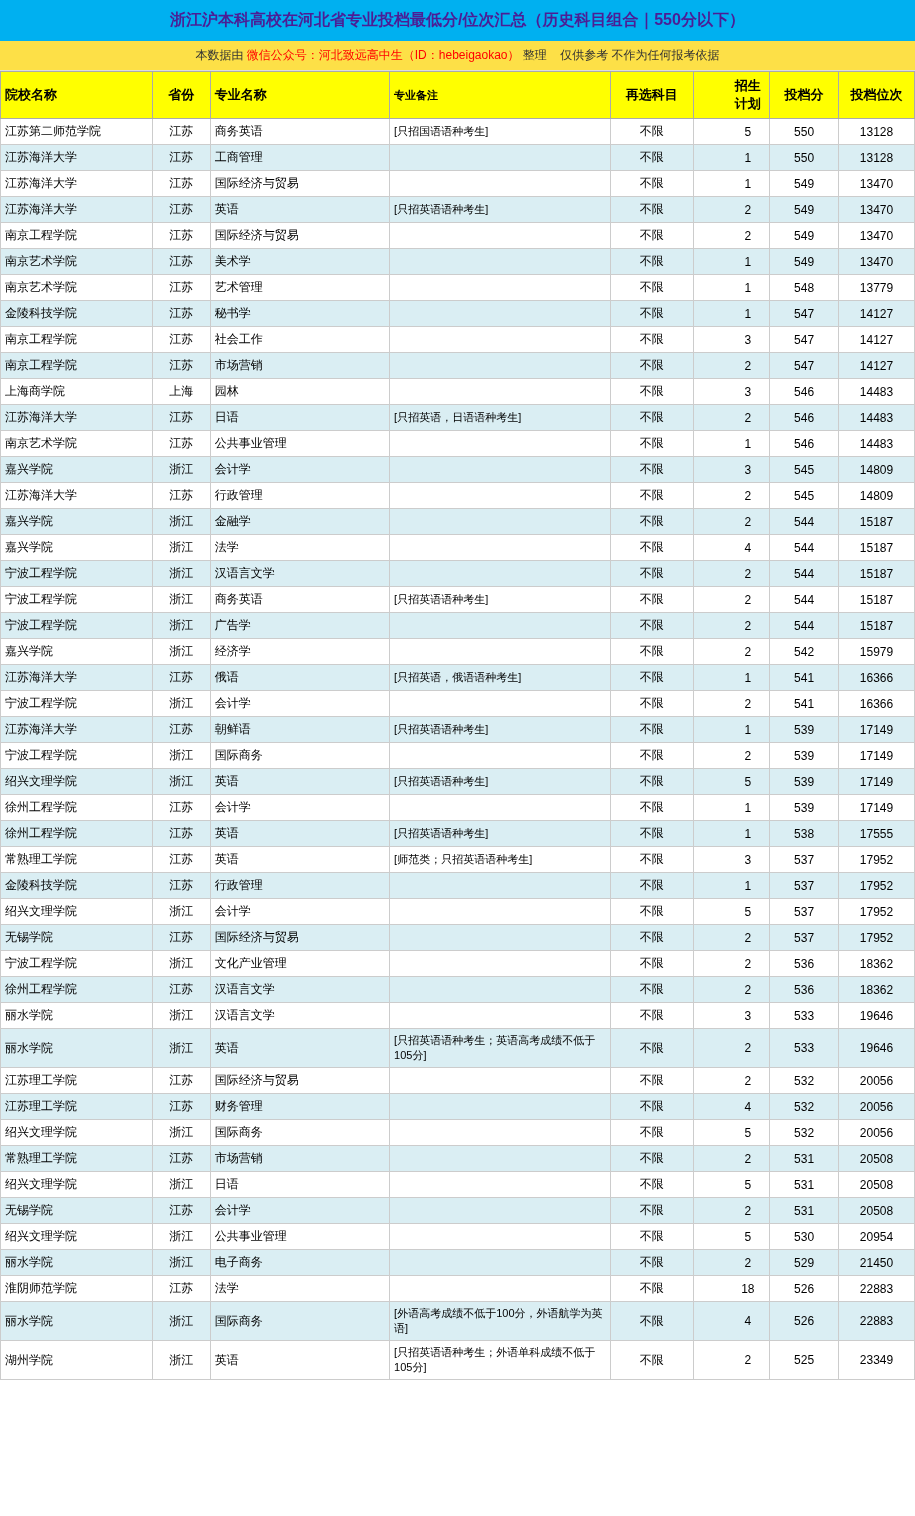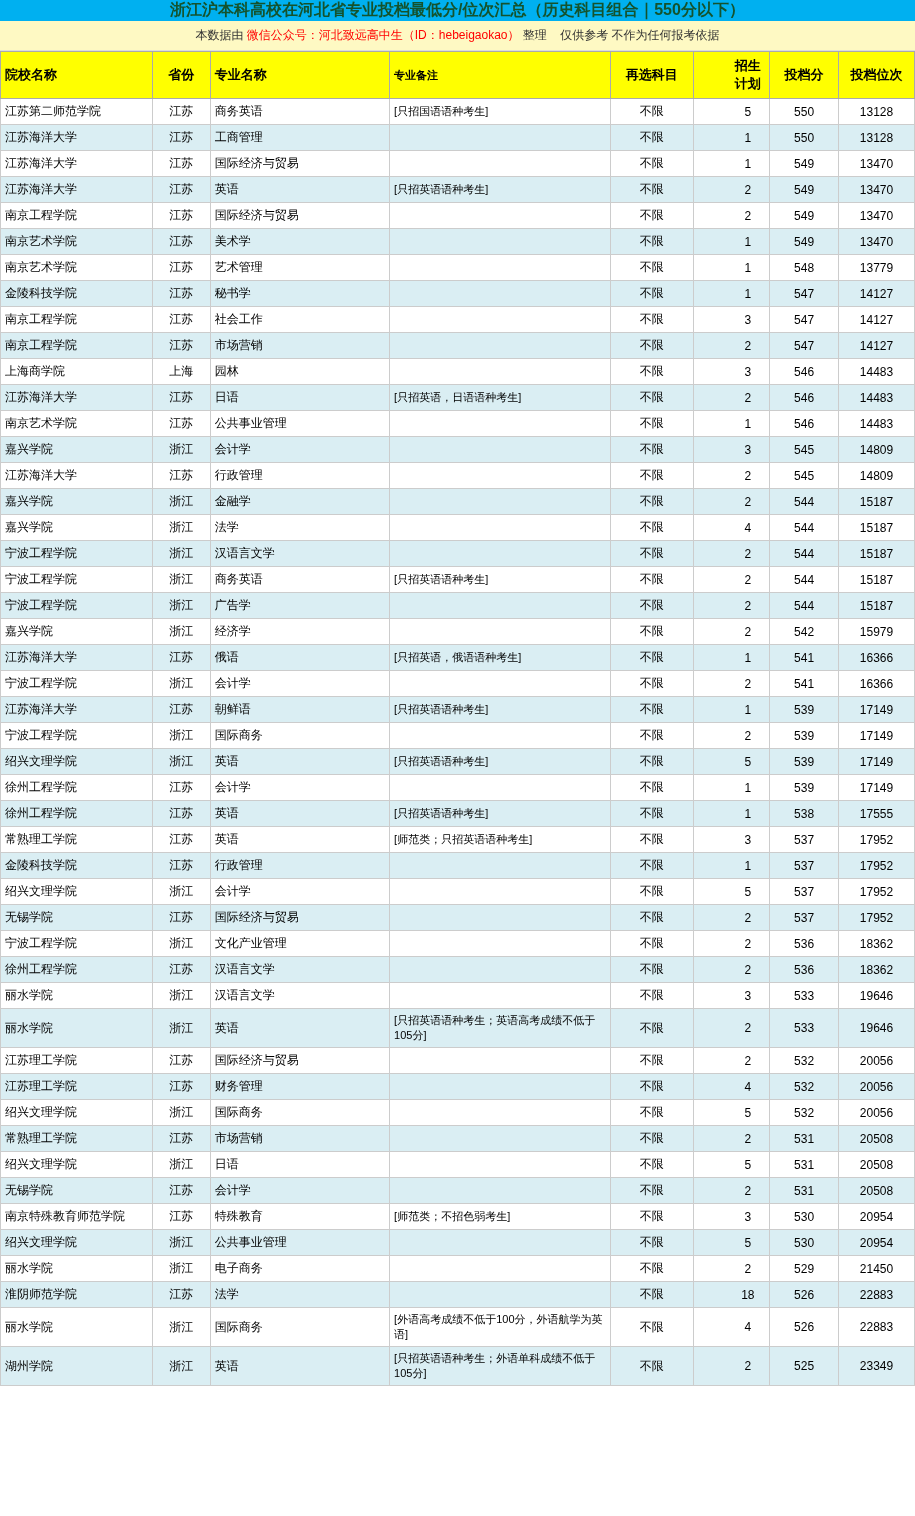--- a/index.html
+++ b/index.html
@@ -4,28 +4,28 @@
   <style>
     * { margin: 0; padding: 0; box-sizing: border-box; }
     body {
       font-family: SimSun, "宋体", "Microsoft YaHei", sans-serif;
       font-size: 12px;
       background: #fff;
       width: 915px;
     }
     .main-title {
       background: #00b0f0;
-      color: #14532d;
+      color: #4c1d95;
       text-align: center;
       font-size: 16px;
       font-weight: bold;
-      padding: 0 8px;
+      padding: 10px 8px;
     }
     .subtitle {
-      background: #fef9c3;
+      background: #fde047;
       text-align: center;
       padding: 6px 8px;
       font-size: 12px;
       color: #333;
       border-bottom: 1px solid #ddd;
     }
     .subtitle a { color: #f00; text-decoration: none; }
     .subtitle .note { color: #333; margin-left: 10px; }
     table {
       width: 100%;
@@ -498,30 +498,20 @@
           <td class="col-school">无锡学院</td>
           <td class="col-prov">江苏</td>
           <td class="col-major">会计学</td>
           <td class="col-note"></td>
           <td class="col-reselect">不限</td>
           <td class="col-plan">2</td>
           <td class="col-score">531</td>
           <td class="col-rank">20508</td>
         </tr>
         <tr>
-          <td class="col-school">南京特殊教育师范学院</td>
-          <td class="col-prov">江苏</td>
-          <td class="col-major">特殊教育</td>
-          <td class="col-note">[师范类；不招色弱考生]</td>
-          <td class="col-reselect">不限</td>
-          <td class="col-plan">3</td>
-          <td class="col-score">530</td>
-          <td class="col-rank">20954</td>
-        </tr>
-        <tr>
           <td class="col-school">绍兴文理学院</td>
           <td class="col-prov">浙江</td>
           <td class="col-major">公共事业管理</td>
           <td class="col-note"></td>
           <td class="col-reselect">不限</td>
           <td class="col-plan">5</td>
           <td class="col-score">530</td>
           <td class="col-rank">20954</td>
         </tr>
         <tr>

